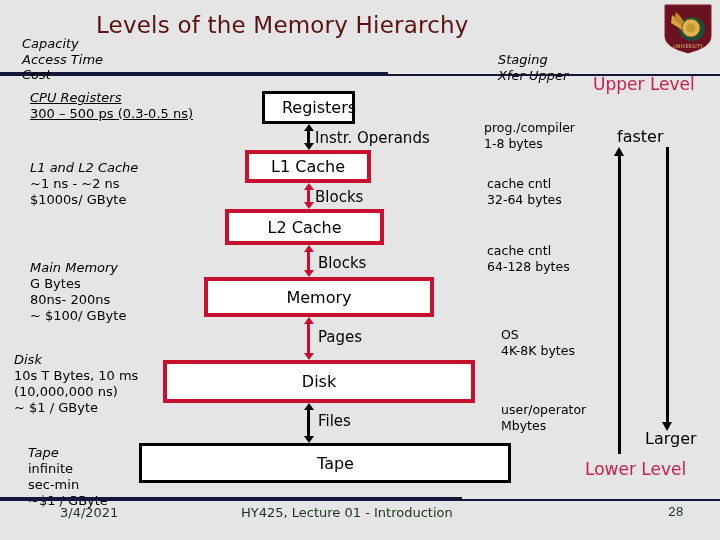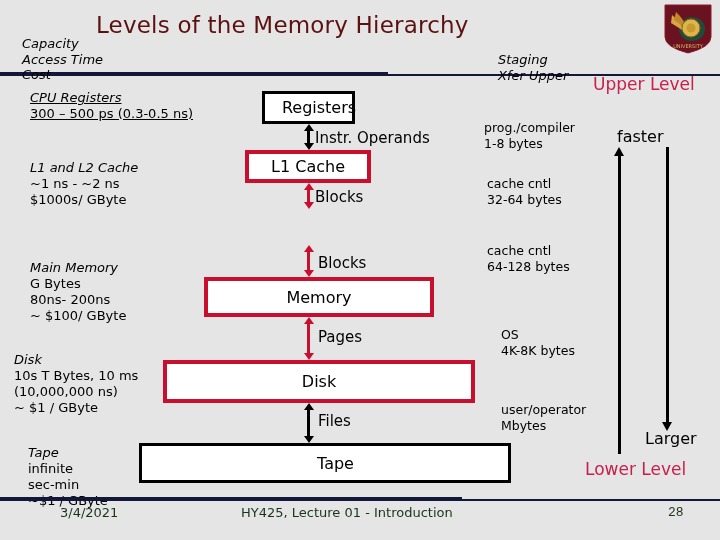--- a/index.html
+++ b/index.html
@@ -253,20 +253,23 @@
   </div>
 
   <div class="box black" style="left:262px; top:91px; width:93px; height:33px;">
     <span>Registers</span>
   </div>
 
   <div class="box red" style="left:245px; top:150px; width:126px; height:33px;">
     <span>L1 Cache</span>
   </div>
 
+  <div class="box red" style="left:225px; top:209px; width:159px; height:36px;">
+    <span>L2 Cache</span>
+  </div>
 
   <div class="box red" style="left:204px; top:277px; width:230px; height:40px;">
     <span>Memory</span>
   </div>
 
   <div class="box red" style="left:163px; top:360px; width:312px; height:43px;">
     <span>Disk</span>
   </div>
 
   <div class="box black" style="left:139px; top:443px; width:372px; height:40px;">

